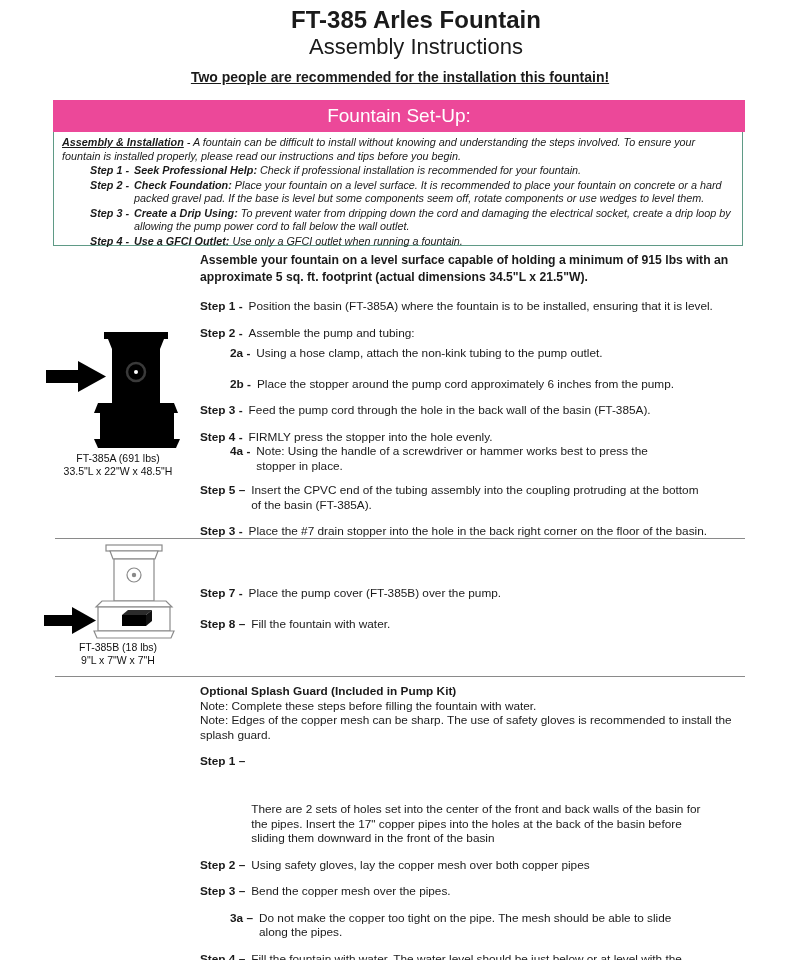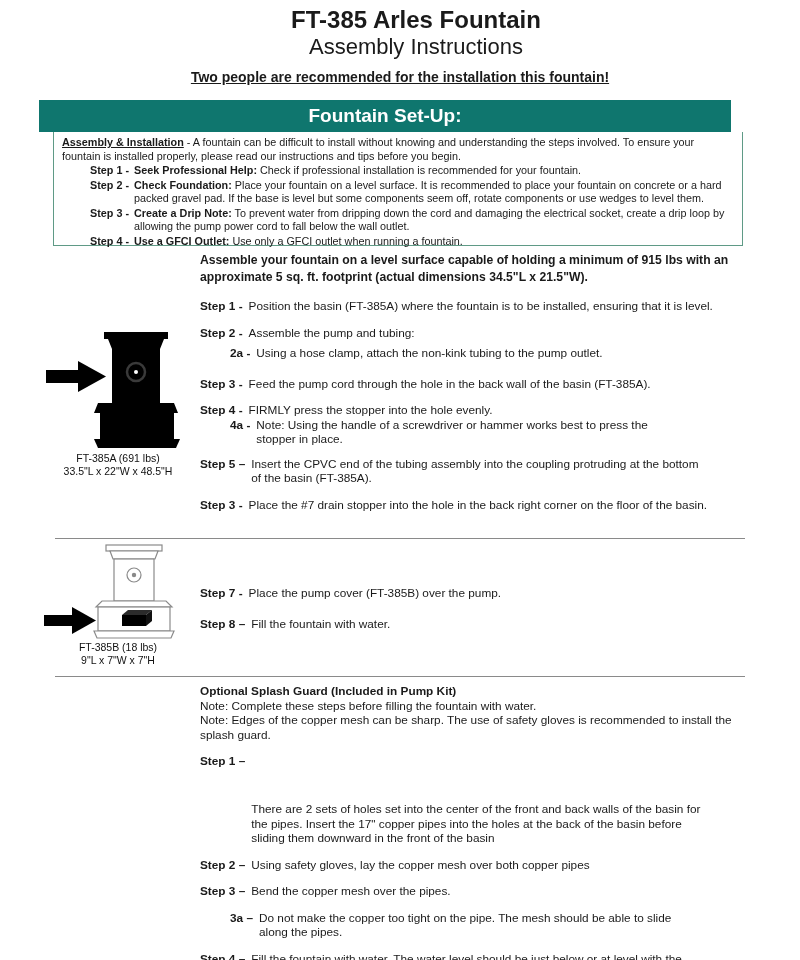--- a/index.html
+++ b/index.html
@@ -6,26 +6,26 @@
   #page{position:relative;width:800px;height:960px;background:#fff;
         font-family:"Liberation Sans",sans-serif;color:#1a1a1a;overflow:hidden;}
   
   .doc-title{position:absolute;top:6px;left:16px;width:800px;text-align:center;
              font-size:24px;font-weight:bold;letter-spacing:0px;}
   .doc-subtitle{position:absolute;top:34px;left:16px;width:800px;text-align:center;
                 font-size:22px;font-weight:400;}
   .doc-notice{position:absolute;top:69px;left:0;width:800px;text-align:center;
               font-size:14px;font-weight:bold;text-decoration:underline;}
   
-  .green-bar{position:absolute;top:100px;left:39px;width:692px;height:32px;
-             background:#0f766e;color:#ffffff;text-align:center;
-             font-size:19px;line-height:32px;font-weight:bold;}
+  .green-bar{position:absolute;top:100px;left:53px;width:692px;height:32px;
+             background:#ec4899;color:#ffffff;text-align:center;
+             font-size:19px;line-height:32px;}
   .setup-box{position:absolute;top:132px;left:53px;width:690px;height:114px;
              border:1px solid #5f9a86;border-top:none;box-sizing:border-box;
-             padding:4px 8px 0 8px;font-size:10.8px;line-height:13.5px;}
+             padding:4px 8px 0 8px;font-size:10.8px;line-height:13.5px;font-style:italic;}
   .setup-intro{margin-bottom:1px;}
   .setup-intro .lbl{font-weight:bold;text-decoration:underline;}
   .setup-step{display:flex;margin-left:28px;margin-top:1px;}
   .setup-step .snum{font-weight:bold;white-space:nowrap;margin-right:5px;}
   .setup-step .stitle{font-weight:bold;}
   
   .figure{position:absolute;text-align:center;}
   .fig-caption{font-size:10.5px;line-height:13px;color:#111;}
   
   .col{position:absolute;left:200px;width:548px;font-size:11.8px;line-height:14.5px;}
@@ -59,21 +59,21 @@
     <div class="setup-step">
       <span class="snum">Step 1 -</span>
       <span><b class="stitle">Seek Professional Help:</b><span> Check if professional installation is recommended for your fountain.</span></span>
     </div>
     <div class="setup-step">
       <span class="snum">Step 2 -</span>
       <span><b class="stitle">Check Foundation:</b><span> Place your fountain on a level surface. It is recommended to place your fountain on concrete or a hard packed gravel pad. If the base is level but some components seem off, rotate components or use wedges to level them.</span></span>
     </div>
     <div class="setup-step">
       <span class="snum">Step 3 -</span>
-      <span><b class="stitle">Create a Drip Note:</b><span> To prevent water from dripping down the cord and damaging the electrical socket, create a drip loop by allowing the pump power cord to fall below the wall outlet.</span></span>
+      <span><b class="stitle">Create a Drip Using:</b><span> To prevent water from dripping down the cord and damaging the electrical socket, create a drip loop by allowing the pump power cord to fall below the wall outlet.</span></span>
     </div>
     <div class="setup-step">
       <span class="snum">Step 4 -</span>
       <span><b class="stitle">Use a GFCI Outlet:</b><span> Use only a GFCI outlet when running a fountain.</span></span>
     </div>
   </div>
 
   <div class="figure" style="top:328px;left:38px;width:160px;">
     <svg width="160" height="124" viewBox="0 0 160 124">
       <g>
@@ -133,20 +133,24 @@
       <span>Position the basin (FT-385A) where the fountain is to be installed, ensuring that it is level.</span>
     </div>
     <div class="step mb6">
       <span class="snum">Step 2 -</span>
       <span>Assemble the pump and tubing:</span>
     </div>
     <div class="substep mb16">
       <span class="snum">2a -</span>
       <span>Using a hose clamp, attach the non-kink tubing to the pump outlet.</span>
     </div>
+    <div class="substep mb12">
+      <span class="snum">2b -</span>
+      <span>Place the stopper around the pump cord approximately 6 inches from the pump.</span>
+    </div>
     <div class="step mb12">
       <span class="snum">Step 3 -</span>
       <span>Feed the pump cord through the hole in the back wall of the basin (FT-385A).</span>
     </div>
     <div class="step mb0">
       <span class="snum">Step 4 -</span>
       <span>FIRMLY press the stopper into the hole evenly.</span>
     </div>
     <div class="substep mb10">
       <span class="snum">4a -</span>

